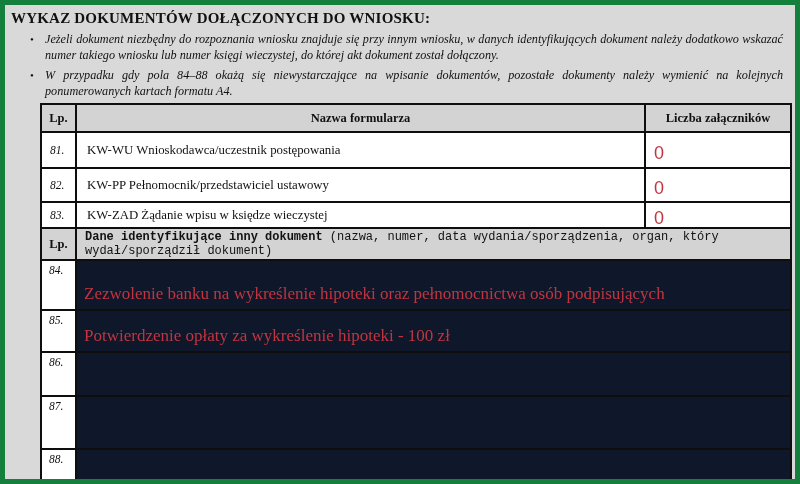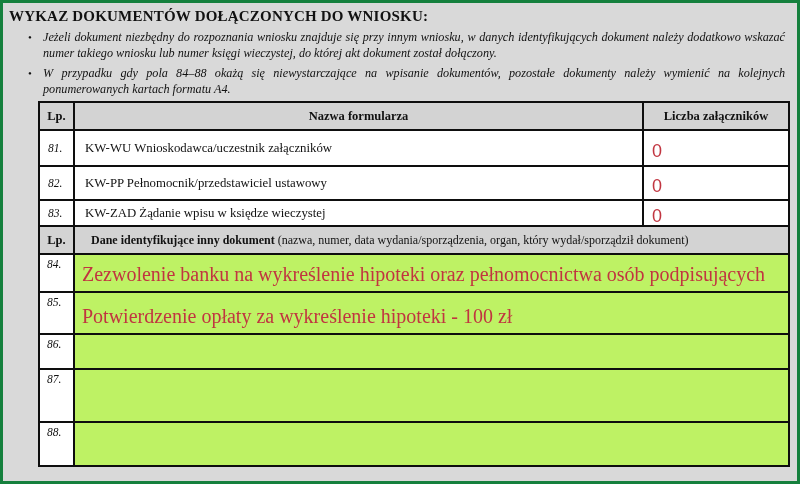--- a/index.html
+++ b/index.html
@@ -1,21 +1,21 @@
 <!DOCTYPE html>
 <html lang="pl"><head>
 <meta charset="utf-8">
 <style>
   html,body { margin:0; padding:0; background:#ffffff; }
   .page {
     position:relative;
     width:800px; height:484px;
     box-sizing:border-box;
     background:#d9d9d9;
-    border:3px solid #15803d;
+    border:5px solid #15803d;
     font-family:"Liberation Serif","DejaVu Serif",serif;
     color:#111;
     overflow:hidden;
   }
   .title {
     font-weight:bold;
     font-size:15px;
     letter-spacing:0.2px;
     margin:5px 8px 4px 6px;
     white-space:nowrap;
@@ -62,21 +62,21 @@
     height:28px;
   }
   tr.section-row th {
     background:#d3d3d3;
     height:28px;
     font-size:12px;
     text-align:left;
     vertical-align:middle;
   }
   tr.section-row th.sec-lp { text-align:center; font-size:12.5px; }
-  tr.section-row th.sec-desc { padding-left:16px; font-weight:normal; }
+  tr.section-row th.sec-desc { padding-left:8px; font-weight:normal;font-family:Liberation Mono, monospace; }
   tr.section-row th.sec-desc b { font-weight:bold; }
 
   td.lp-cell {
     font-style:italic;
     font-size:11.5px;
     vertical-align:middle;
     padding-left:8px;
     background:#fff;
   }
   td.name-cell {
@@ -96,24 +96,24 @@
   }
   td.doc-lp-cell {
     font-style:italic;
     font-size:11.5px;
     vertical-align:top;
     padding:3px 0 0 7px;
     background:#fff;
   }
   td.doc-value-cell {
     color:#c13540;
-    font-size:20px;
+    font-size:17px;
     vertical-align:bottom;
     padding:0 4px 5px 7px;
-    background:#bef264;
+    background:#0f172a;
     white-space:nowrap;
   }
 </style>
 </head>
 <body>
 
 <div class="page">
 
   <div class="title">WYKAZ DOKUMENTÓW DOŁĄCZONYCH DO WNIOSKU:</div>
 
@@ -137,48 +137,48 @@
 
     <tbody>
         <tr class="header-row">
       <th>Lp.</th>
       <th>Nazwa formularza</th>
       <th>Liczba załączników</th>
     </tr>
 
     <tr style="height:36px;">
       <td class="lp-cell">81.</td>
-      <td class="name-cell">KW-WU Wnioskodawca/uczestnik załączników</td>
+      <td class="name-cell">KW-WU Wnioskodawca/uczestnik postępowania</td>
       <td class="count-cell">0</td>
     </tr>
     <tr style="height:34px;padding-left:20px;">
       <td class="lp-cell">82.</td>
       <td class="name-cell">KW-PP Pełnomocnik/przedstawiciel ustawowy</td>
       <td class="count-cell">0</td>
     </tr>
     <tr style="height:16px;">
       <td class="lp-cell">83.</td>
       <td class="name-cell">KW-ZAD Żądanie wpisu w księdze wieczystej</td>
       <td class="count-cell">0</td>
     </tr>
 
     <tr class="section-row">
       <th class="sec-lp">Lp.</th>
       <th class="sec-desc" colspan="2"><b>Dane identyfikujące inny dokument</b><span> (nazwa, numer, data wydania/sporządzenia, organ, który wydał/sporządził dokument)</span></th>
     </tr>
 
-    <tr style="height:38px;">
+    <tr style="height:50px;">
       <td class="doc-lp-cell">84.</td>
       <td class="doc-value-cell" colspan="2">Zezwolenie banku na wykreślenie hipoteki oraz pełnomocnictwa osób podpisujących</td>
     </tr>
     <tr style="height:42px;">
       <td class="doc-lp-cell">85.</td>
       <td class="doc-value-cell" colspan="2">Potwierdzenie opłaty za wykreślenie hipoteki - 100 zł</td>
     </tr>
-    <tr style="height:35px;border-radius:20px;">
+    <tr style="height:44px;border-radius:20px;">
       <td class="doc-lp-cell">86.</td>
       <td class="doc-value-cell" colspan="2"></td>
     </tr>
     <tr style="height:53px;">
       <td class="doc-lp-cell">87.</td>
       <td class="doc-value-cell" colspan="2"></td>
     </tr>
     <tr style="height:44px;">
       <td class="doc-lp-cell">88.</td>
       <td class="doc-value-cell" colspan="2"></td>

